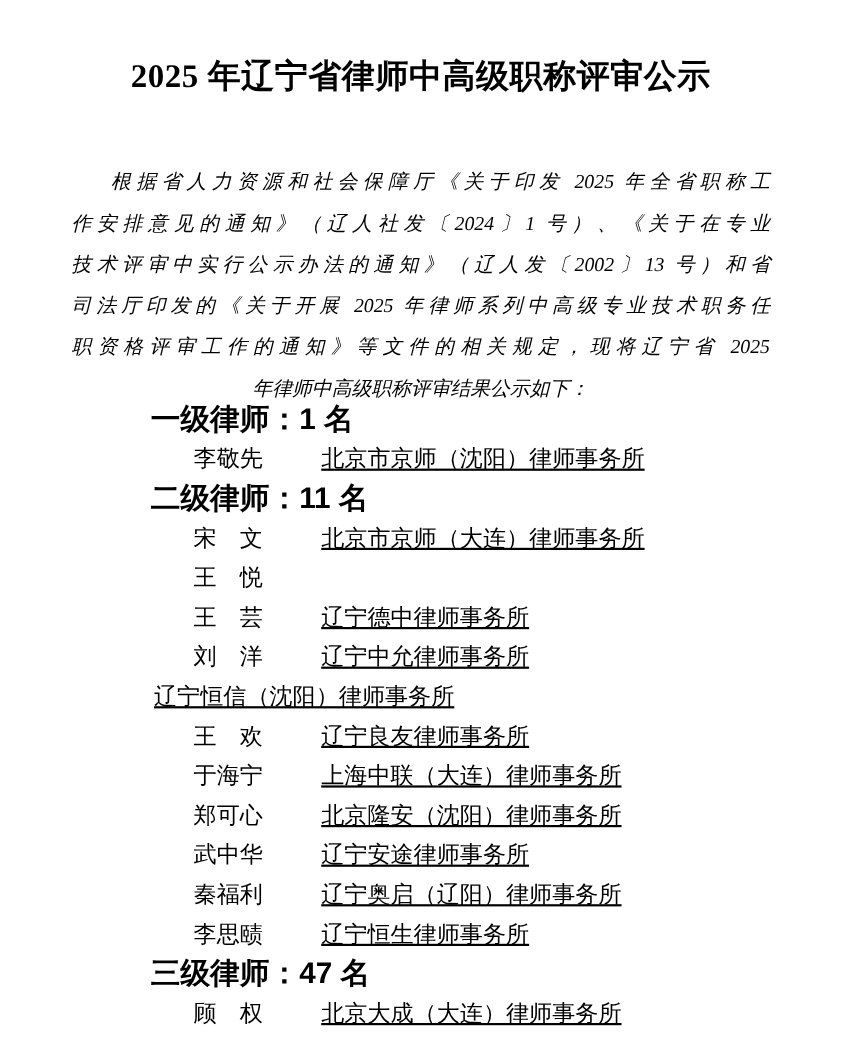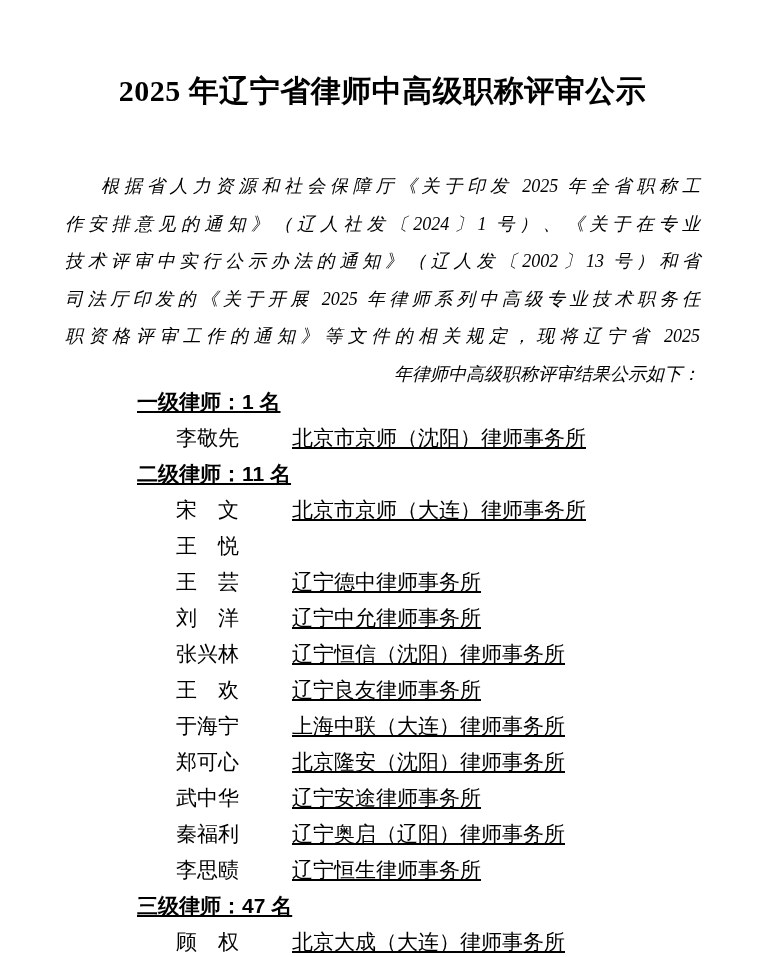--- a/index.html
+++ b/index.html
@@ -16,21 +16,21 @@
     overflow: hidden;
     font-family: "Liberation Serif", "DejaVu Serif", serif;
   }
   .content {
     position: absolute;
     left: 65px;
     top: 0;
     width: 635px;
   }
   .doc-title {
-    margin-top: 73px;
+    margin-top: 52px;
     font-size: 30px;
     line-height: 36px;
     font-weight: 700;
     text-align: center;
     font-family: "Liberation Serif", "DejaVu Serif", serif;
     letter-spacing: 0.5px;
   }
   .paragraph {
     margin-top: 59px;
     font-size: 18px;
@@ -39,35 +39,34 @@
   .p-line {
     line-height: 37.5px;
     text-align: justify;
     text-align-last: justify;
     text-justify: inter-character;
   }
   .p-line.first {
     text-indent: 2em;
   }
   .p-line.final {
-    text-align: right;
+    text-align: center;
     text-align-last: auto;
   }
   .sections {
     margin-top: -9px;
   }
   .section-heading {
     height: 36px;
     display: flex;
     align-items: center;
     padding-left: 72px;
     font-family: "Liberation Sans", "DejaVu Sans", sans-serif;
     font-weight: 700;
-    font-size: 21px;
-    text-decoration: underline;
+    font-size: 27px;
   }
   .entry-row {
     height: 36px;
     display: flex;
     align-items: center;
     padding-left: 75px;
     font-size: 21px;
   }
   .entry-name {
     display: inline-block;
@@ -115,21 +114,20 @@
       </div>
       <div class="entry-row">
         <span class="entry-name">王　芸</span>
         <span class="entry-firm">辽宁德中律师事务所</span>
       </div>
       <div class="entry-row">
         <span class="entry-name">刘　洋</span>
         <span class="entry-firm">辽宁中允律师事务所</span>
       </div>
       <div class="entry-row">
-        <span class="entry-name">张兴林</span>
         <span class="entry-firm">辽宁恒信（沈阳）律师事务所</span>
       </div>
       <div class="entry-row">
         <span class="entry-name">王　欢</span>
         <span class="entry-firm">辽宁良友律师事务所</span>
       </div>
       <div class="entry-row">
         <span class="entry-name">于海宁</span>
         <span class="entry-firm">上海中联（大连）律师事务所</span>
       </div>

